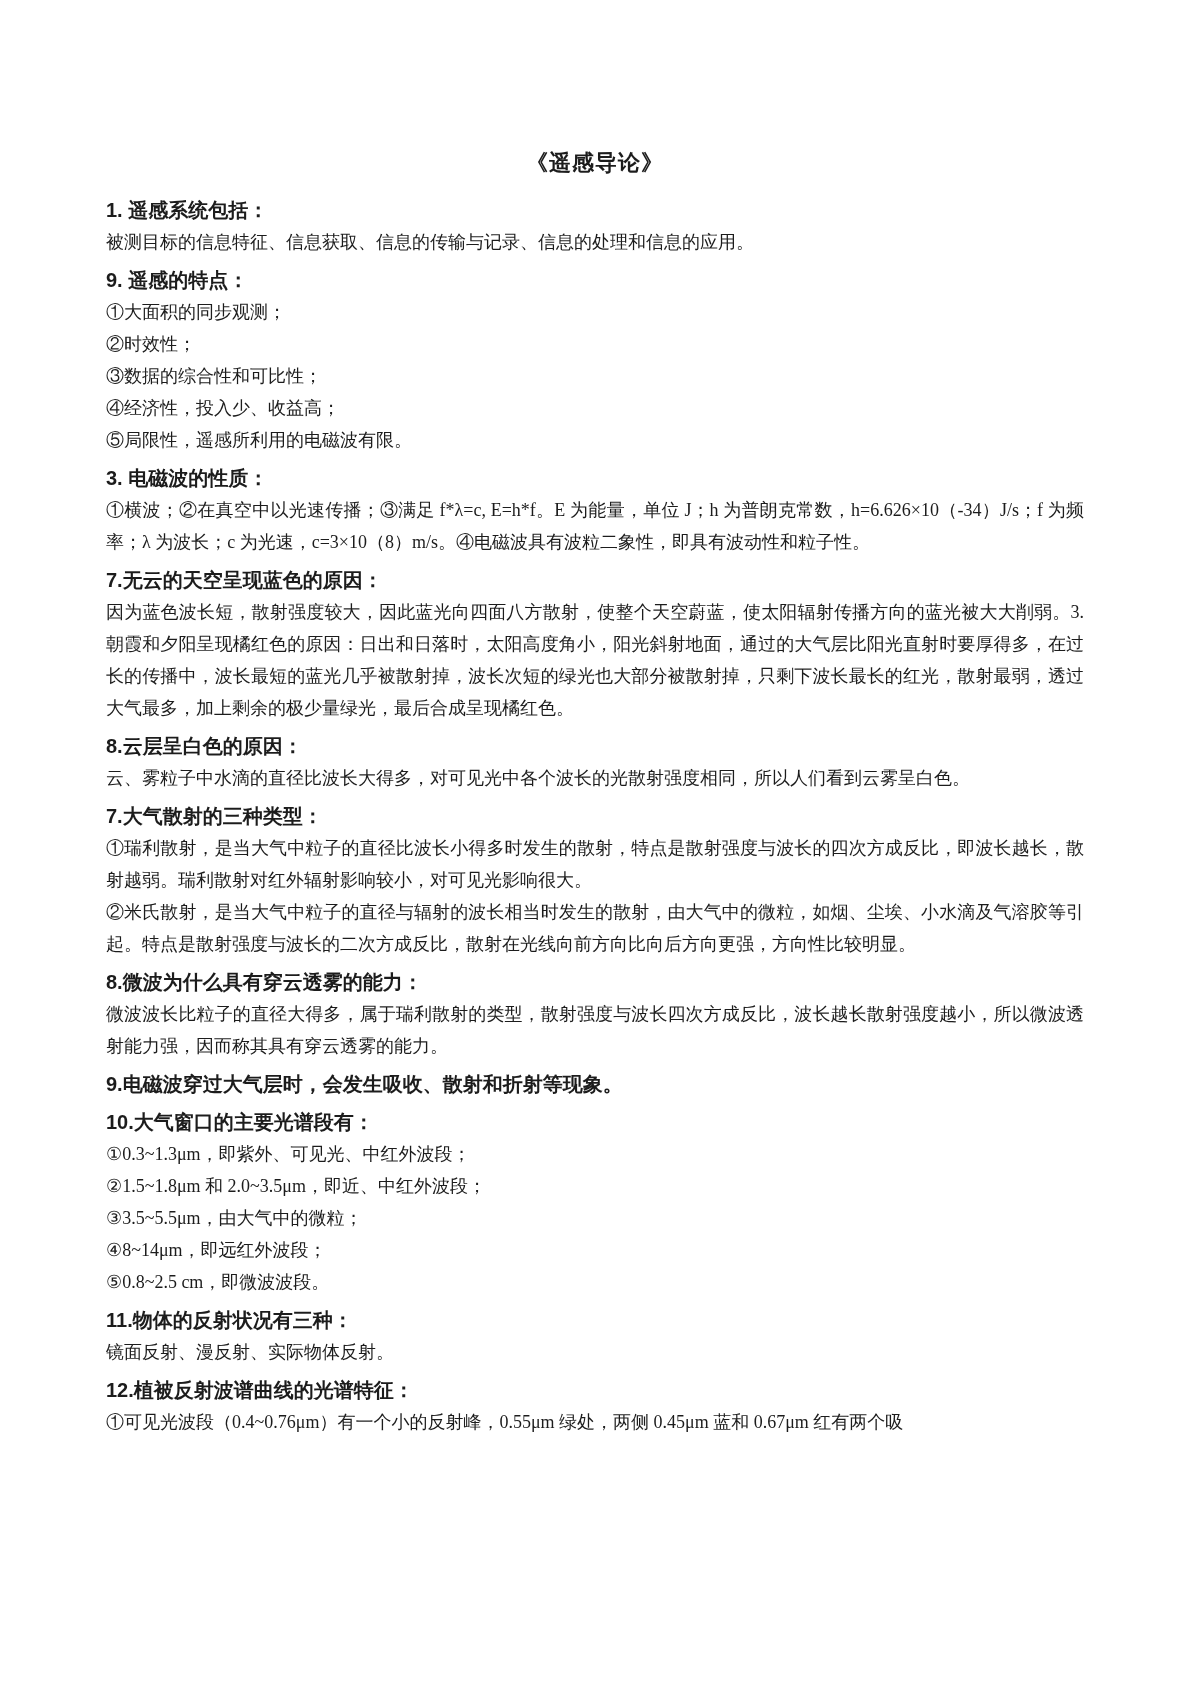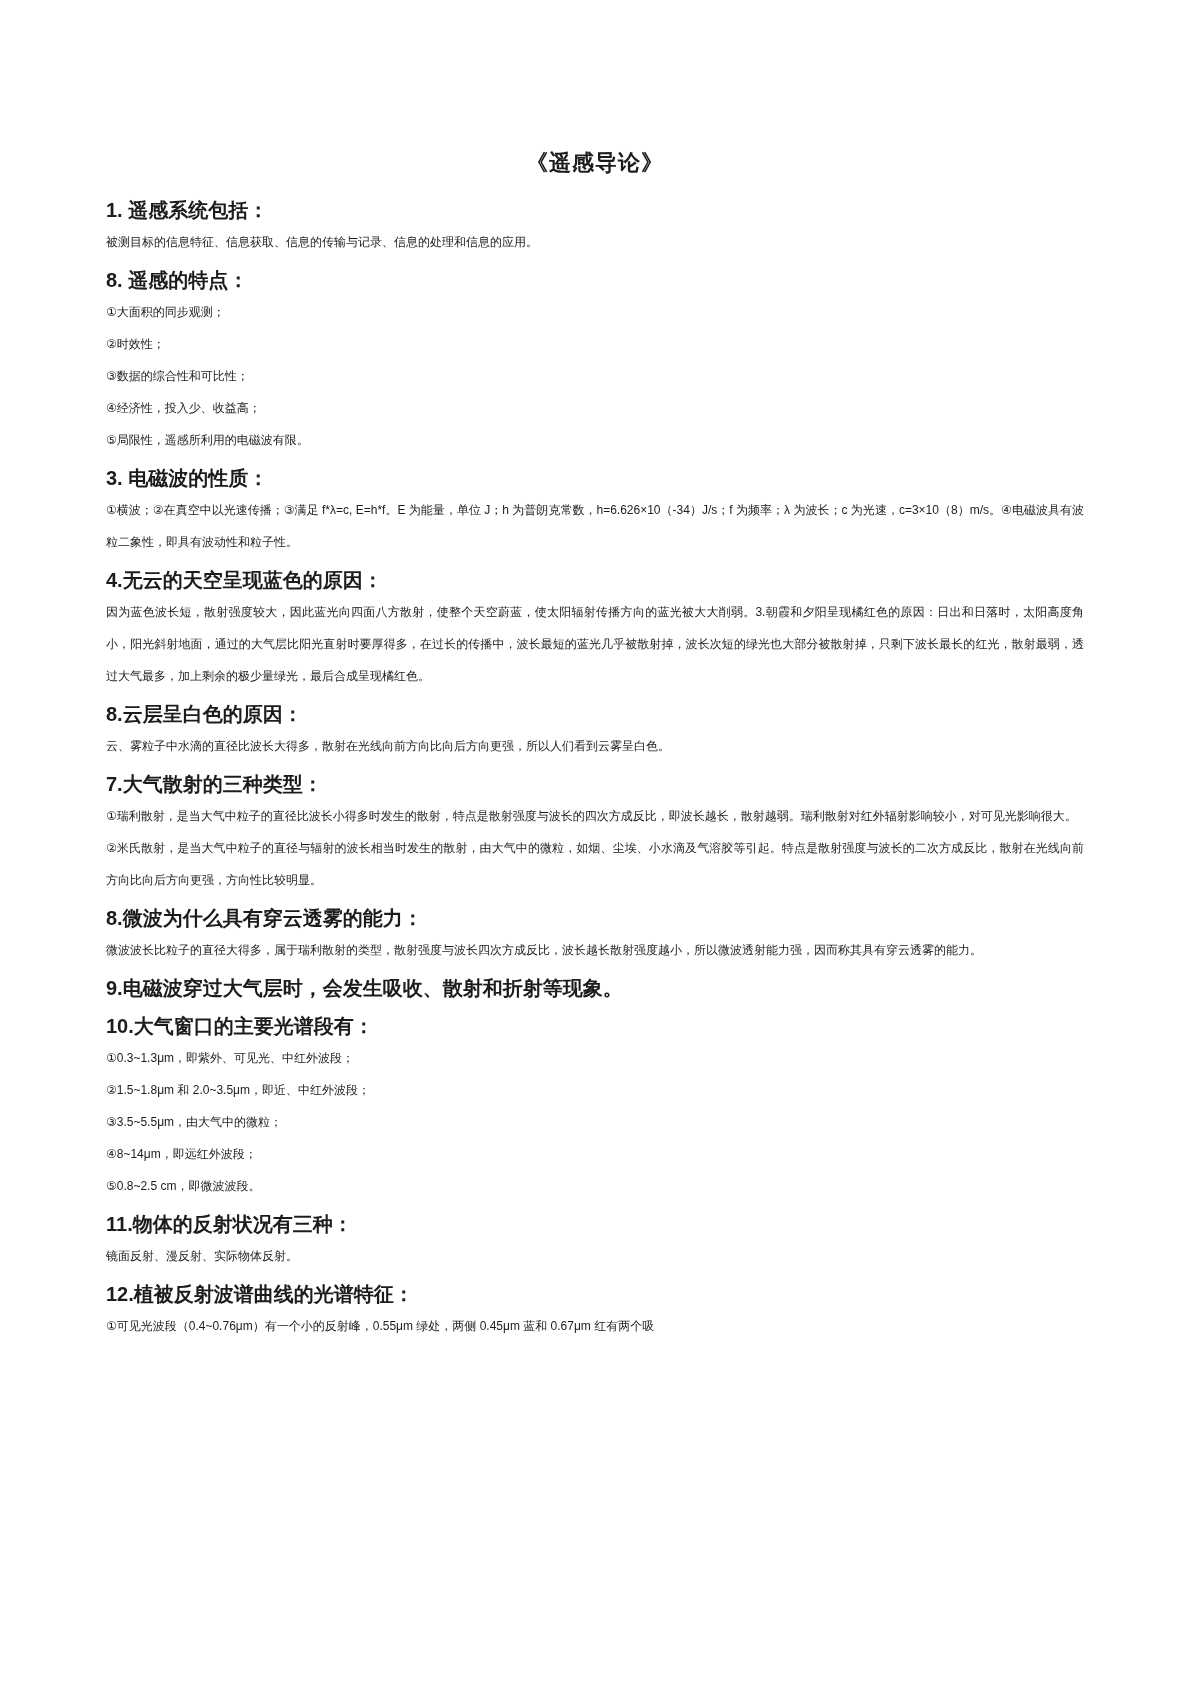--- a/index.html
+++ b/index.html
@@ -28,59 +28,60 @@
   .section { margin: 6px; }
   .section-heading {
     font-weight: 700;
     font-size: 20px;
     line-height: 32px;
     text-align: justify;
     text-justify: inter-character;
   }
   .para {
     font-weight: 400;
-    font-size: 12px;
+    font-size: 18px;
     line-height: 32px;
     text-align: justify;
     text-justify: inter-character;
+    font-family: Liberation Serif, serif;
   }
 </style>
 </head>
 <body style="color: rgb(28, 28, 28); background: rgb(255, 255, 255);">
 
 <div class="page">
   <h1 class="doc-title">《遥感导论》</h1>
   <div id="content">
   <div class="section">
     <div class="section-heading">1. 遥感系统包括：</div>
   <p class="para">被测目标的信息特征、信息获取、信息的传输与记录、信息的处理和信息的应用。</p>
       </div>
 
   <div class="section">
-    <div class="section-heading">8. 遥感的特点：</div>
+    <div class="section-heading">9. 遥感的特点：</div>
   <p class="para">①大面积的同步观测；</p>
         <p class="para">②时效性；</p>
         <p class="para">③数据的综合性和可比性；</p>
         <p class="para">④经济性，投入少、收益高；</p>
         <p class="para">⑤局限性，遥感所利用的电磁波有限。</p>
       </div>
 
   <div class="section">
     <div class="section-heading">3. 电磁波的性质：</div>
   <p class="para">①横波；②在真空中以光速传播；③满足 f*λ=c, E=h*f。E 为能量，单位 J；h 为普朗克常数，h=6.626×10（-34）J/s；f 为频率；λ 为波长；c 为光速，c=3×10（8）m/s。④电磁波具有波粒二象性，即具有波动性和粒子性。</p>
       </div>
 
   <div class="section">
-    <div class="section-heading">4.无云的天空呈现蓝色的原因：</div>
+    <div class="section-heading">7.无云的天空呈现蓝色的原因：</div>
   <p class="para">因为蓝色波长短，散射强度较大，因此蓝光向四面八方散射，使整个天空蔚蓝，使太阳辐射传播方向的蓝光被大大削弱。3.朝霞和夕阳呈现橘红色的原因：日出和日落时，太阳高度角小，阳光斜射地面，通过的大气层比阳光直射时要厚得多，在过长的传播中，波长最短的蓝光几乎被散射掉，波长次短的绿光也大部分被散射掉，只剩下波长最长的红光，散射最弱，透过大气最多，加上剩余的极少量绿光，最后合成呈现橘红色。</p>
       </div>
 
   <div class="section">
     <div class="section-heading">8.云层呈白色的原因：</div>
-  <p class="para">云、雾粒子中水滴的直径比波长大得多，散射在光线向前方向比向后方向更强，所以人们看到云雾呈白色。</p>
+  <p class="para">云、雾粒子中水滴的直径比波长大得多，对可见光中各个波长的光散射强度相同，所以人们看到云雾呈白色。</p>
       </div>
 
   <div class="section">
     <div class="section-heading">7.大气散射的三种类型：</div>
   <p class="para">①瑞利散射，是当大气中粒子的直径比波长小得多时发生的散射，特点是散射强度与波长的四次方成反比，即波长越长，散射越弱。瑞利散射对红外辐射影响较小，对可见光影响很大。</p>
         <p class="para">②米氏散射，是当大气中粒子的直径与辐射的波长相当时发生的散射，由大气中的微粒，如烟、尘埃、小水滴及气溶胶等引起。特点是散射强度与波长的二次方成反比，散射在光线向前方向比向后方向更强，方向性比较明显。</p>
       </div>
 
   <div class="section">
     <div class="section-heading">8.微波为什么具有穿云透雾的能力：</div>

